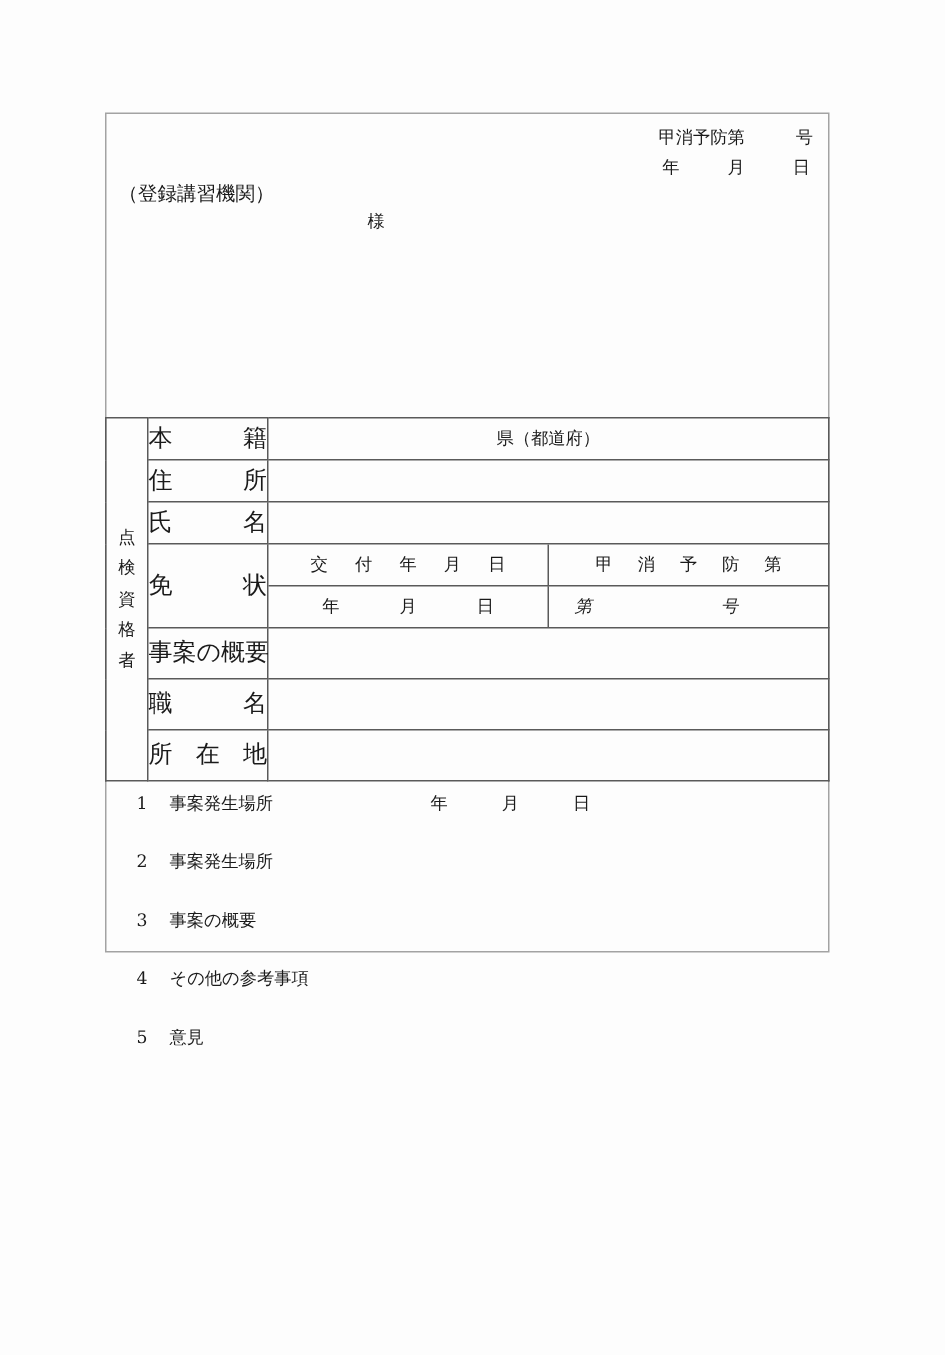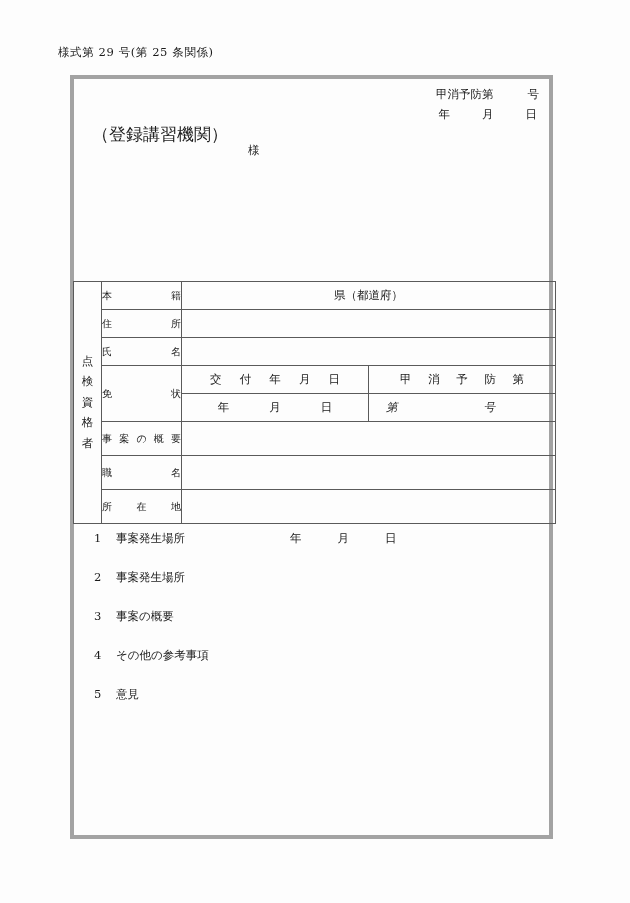--- a/index.html
+++ b/index.html
@@ -33,22 +33,22 @@
     letter-spacing: 0.6px;
     white-space: nowrap;
   }
 
   
   .frame {
     position: absolute;
     left: 70px;
     top: 75px;
     width: 483px;
-    height: 764px;
-    border: 4px solid #a3a3a3;
+    height: 560px;
+    border: 1px solid #a3a3a3;
     box-sizing: border-box;
   }
 
   
   .doc-number {
     position: absolute;
     right: 10px;
     top: 8px;
     font-size: 11.5px;
     white-space: nowrap;
@@ -58,23 +58,23 @@
     position: absolute;
     right: 12px;
     top: 28px;
     font-size: 11.5px;
     white-space: nowrap;
   }
   .doc-date .sp-b { display: inline-block; width: 32px; }
 
   .org-line {
     position: absolute;
-    left: 18px;
+    left: 8px;
     top: 44px;
-    font-size: 17px;
+    font-size: 13px;
     white-space: nowrap;
     text-align: right;
   }
   .addressee {
     position: absolute;
     left: 174px;
     top: 64px;
     font-size: 11.5px;
     white-space: nowrap;
   }
@@ -135,21 +135,21 @@
     line-height: 1.0;
     letter-spacing: 0;
     padding: 4px 0;
   }
   .vert-label span {
     display: block;
     margin: 9px 0;
   }
 
   .lab {
-    font-size: 10px;
+    font-size: 16px;
     text-align: justify;
     text-align-last: justify;
     padding: 0 7px;
     white-space: nowrap;
   }
 
   .cell-center {
     text-align: center;
     font-size: 11.5px;
   }
@@ -209,21 +209,20 @@
     left: 216px;
     top: 0;
   }
   .item .tail .g3 { display: inline-block; width: 36px; }
 </style>
 </head>
 <body>
 
 <div class="page">
 
-  <div class="form-no">様式第 29 号(第 25 条関係)</div>
 
   <div class="frame">
 
     <div class="doc-number">
       <span>甲消予防第</span><span class="sp-a"></span><span>号</span>
     </div>
 
     <div class="doc-date">
       <span>年</span><span class="sp-b"></span><span>月</span><span class="sp-b"></span><span>日</span>
     </div>

